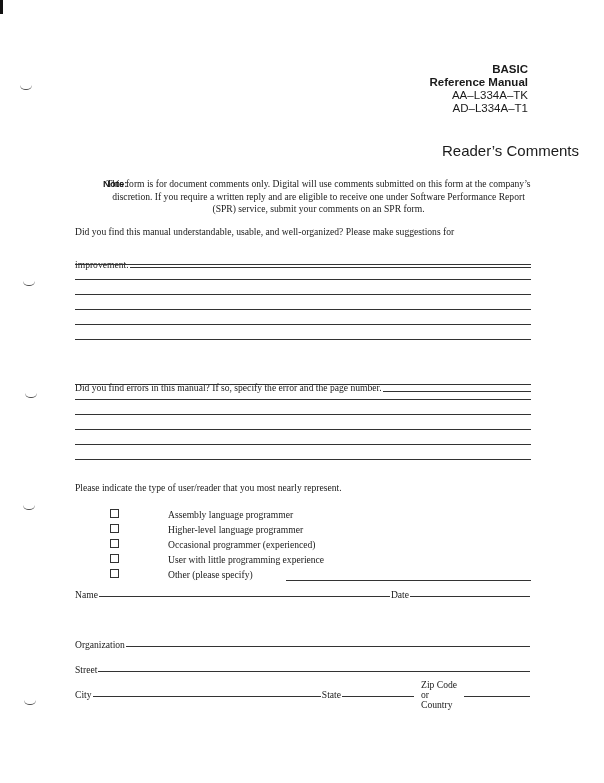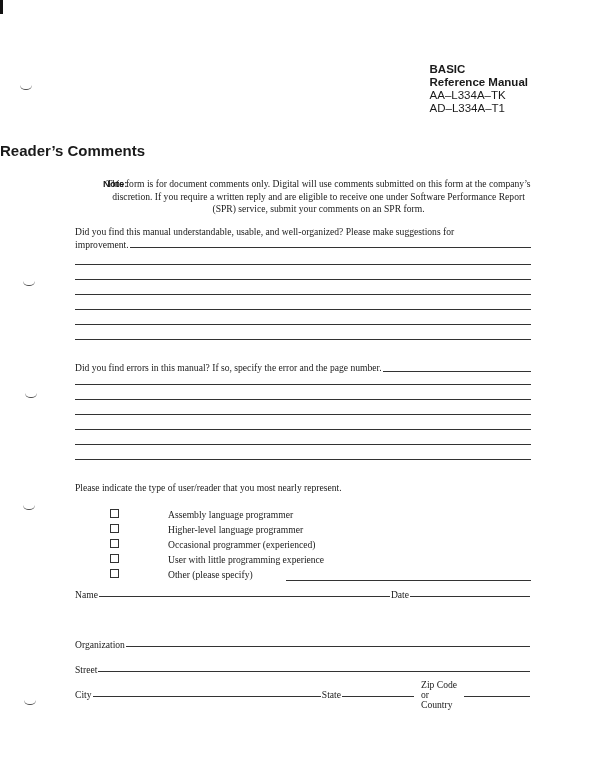--- a/index.html
+++ b/index.html
@@ -6,30 +6,30 @@
   body {
     width: 604px; height: 783px; background: #ffffff; position: relative;
     overflow: hidden; color: #1a1a1a;
     font-family: "Liberation Sans", sans-serif;
   }
   .edge-bar { position: absolute; left: 0; top: 0; width: 3px; height: 14px; background: #111; }
   .margin-mark {
     position: absolute; width: 12px; height: 4px;
     border-bottom: 1px solid #555; border-radius: 0 0 8px 8px;
   }
-  .header { position: absolute; right: 76px; top: 63px; font-size: 11.5px; line-height: 13px; }
+  .header { position: absolute; right: 76px; top: 63px; text-align: right; font-size: 11.5px; line-height: 13px; }
   .header .b { font-weight: bold; }
-  .title { position: absolute; left: 0; width: 579px; top: 142px; text-align: left; font-weight: bold; font-size: 15px; }
+  .title { position: absolute; left: 0; width: 579px; top: 142px; text-align: right; font-weight: normal; font-size: 15px; }
   .serif { font-family: "Liberation Serif", serif; }
   .note { position: absolute; left: 75px; top: 178px; width: 460px; font-size: 9.6px; line-height: 12.5px; }
   .note .lbl { font-family: "Liberation Sans", sans-serif; font-weight: bold; font-size: 9.6px; position: absolute; left: 0; top: 0; padding-left: 28px; }
   .note .txt { margin-left: 27px; display: block; text-align: center; }
   .q { position: absolute; left: 75px; width: 456px; font-size: 9.6px; line-height: 12.5px; }
   .q1 { top: 226px; text-align: justify; text-align-last: left; }
-  .fill-row { display: flex; align-items: flex-end; }
+  .fill-row { display: flex; align-items: flex-end; margin-top: 20px; }
   .fill-row .fill { flex: 1; border-bottom: 1px solid #333; margin-left: 1px; margin-bottom: 3px; }
   .rule { position: absolute; left: 75px; width: 456px; border-bottom: 1px solid #333; height: 0; }
   .q2 { top: 362px; }
   .q3 { top: 482px; }
   .options { position: absolute; left: 110px; top: 509px; width: 421px; }
   .opt { display: flex; align-items: flex-start; height: 15px; font-size: 9.6px; gap: 32px; }
   .cb { width: 7px; height: 7px; border: 1px solid #333; margin-right: 17px; flex: none; }
   .opt .fill { flex: 1; border-bottom: 1px solid #333; margin-left: 1px; align-self: flex-end; margin-bottom: 3px; }
   .field-row { position: absolute; left: 75px; width: 456px; display: flex; align-items: flex-end; font-size: 9.6px; }
   .field-row .fill { border-bottom: 1px solid #333; margin: 0 1px 3px 1px; }

